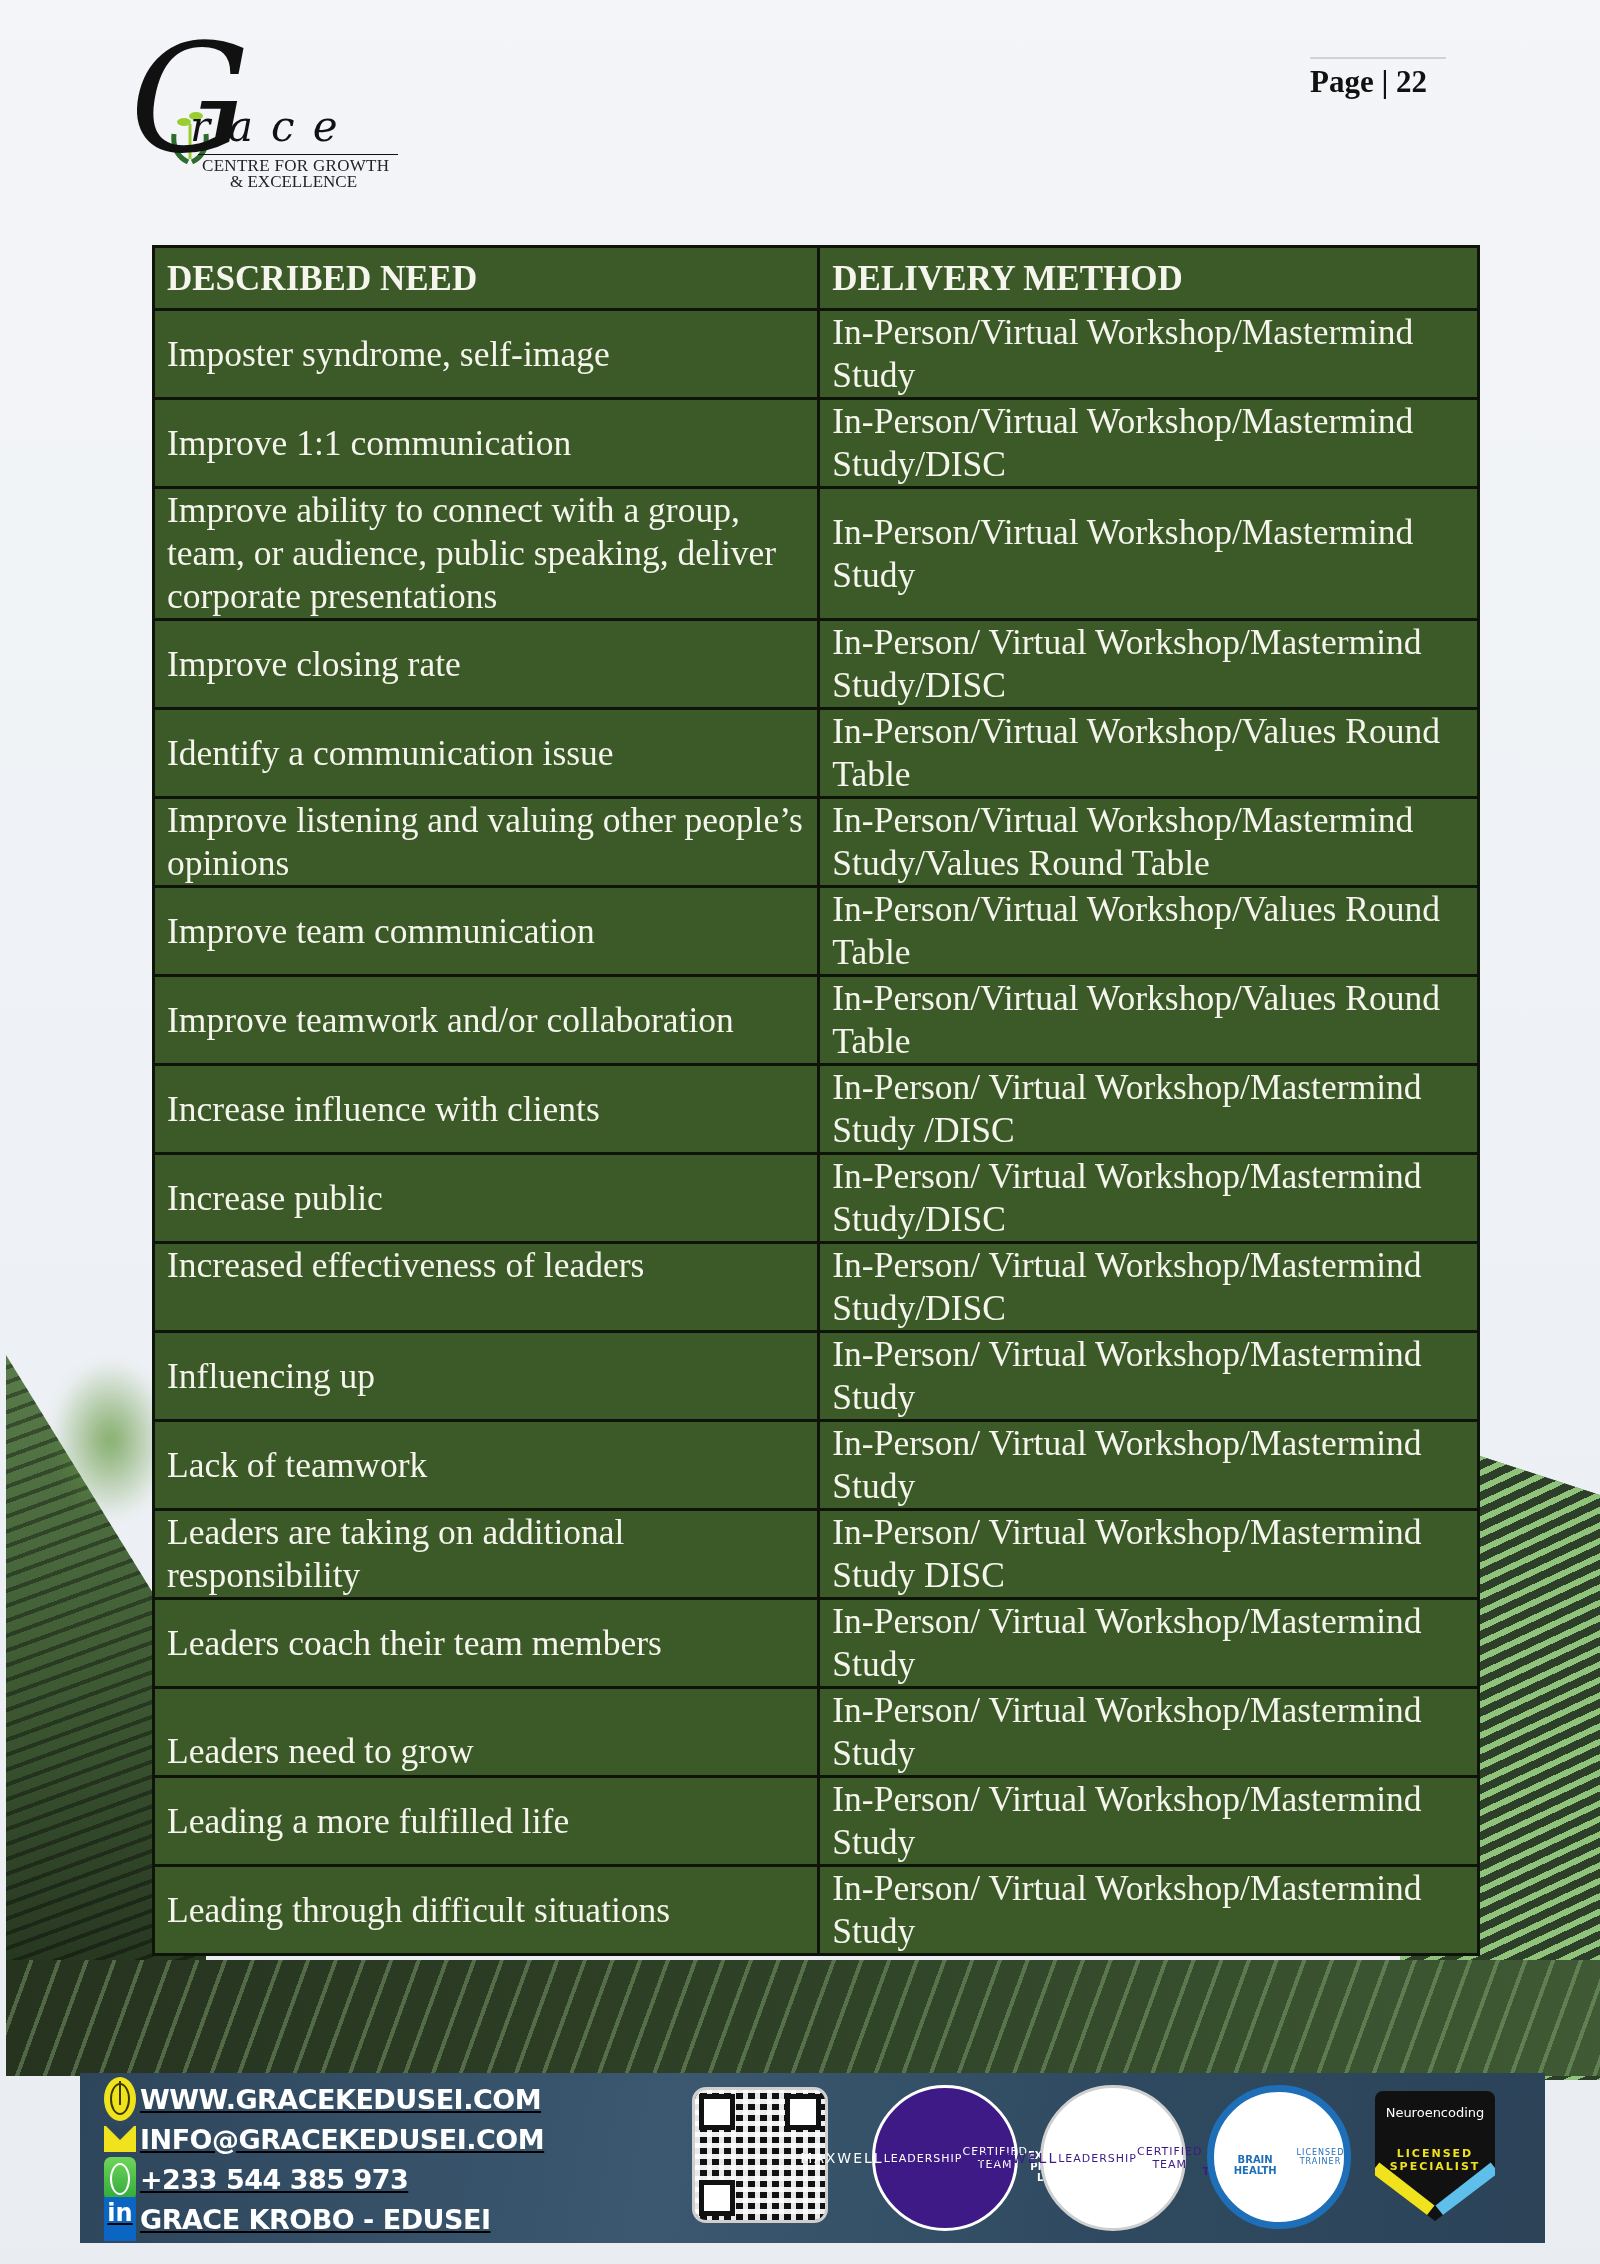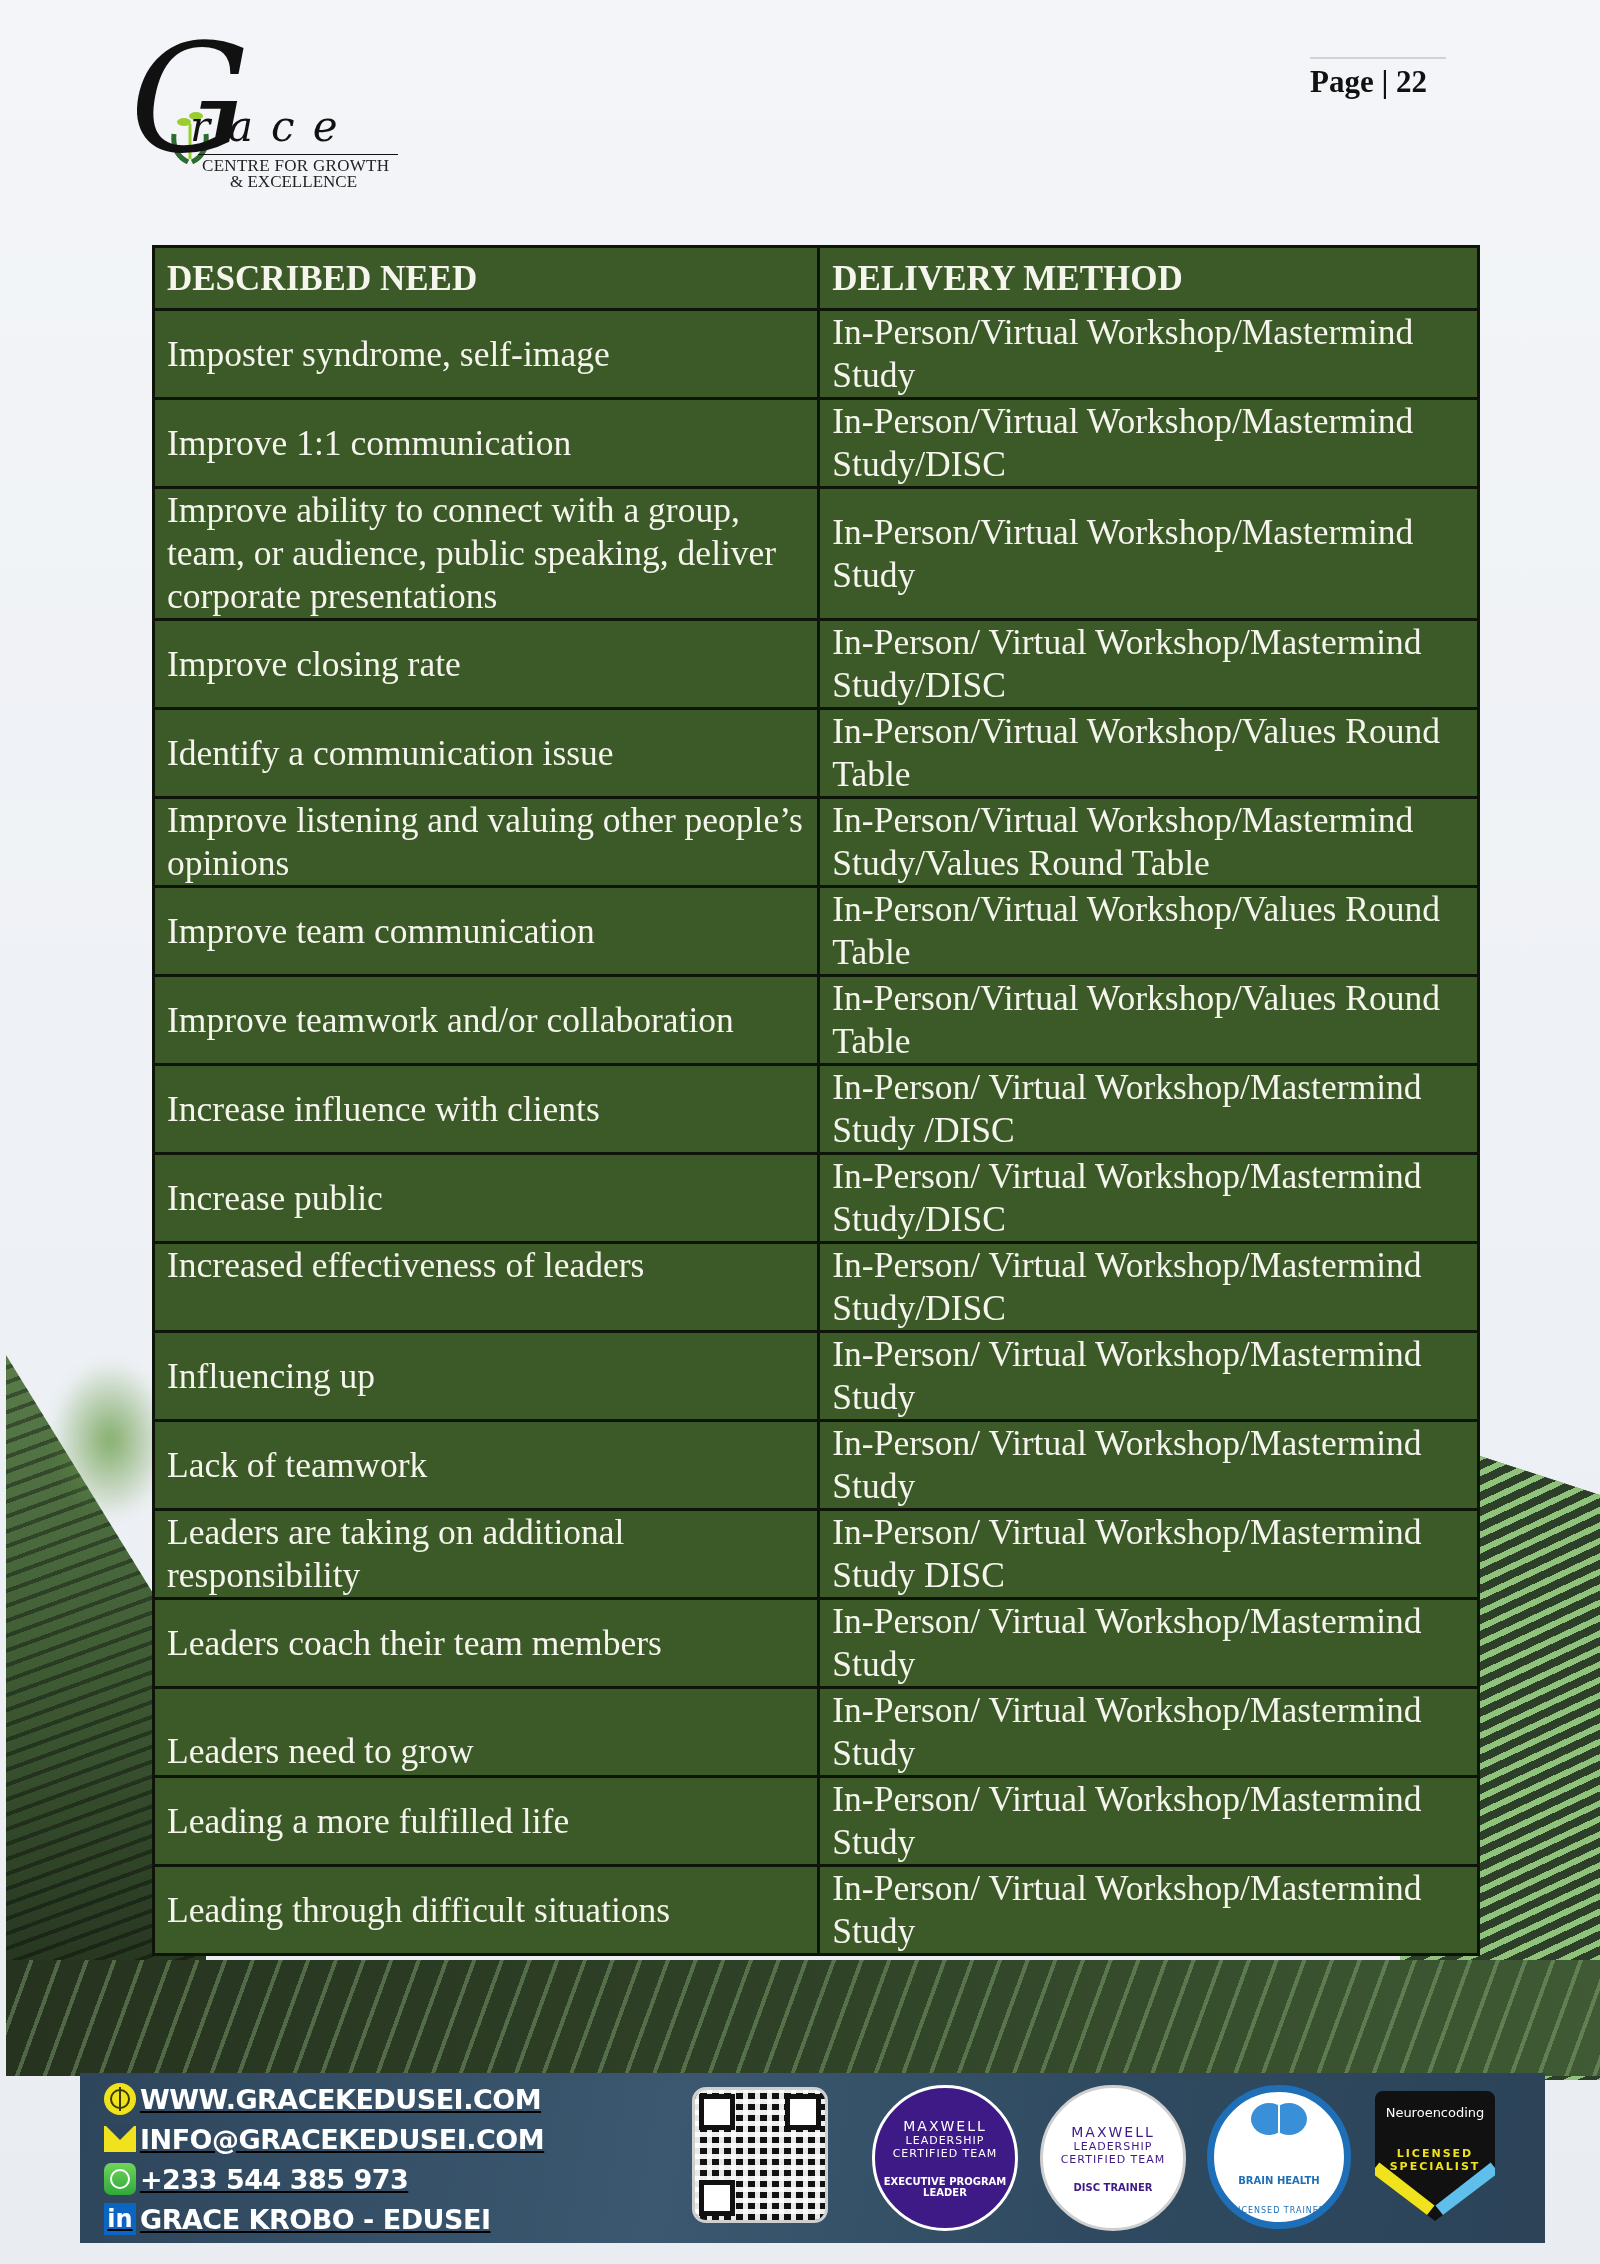--- a/index.html
+++ b/index.html
@@ -76,21 +76,21 @@
   .footer {
     position: absolute; left: 80px; top: 2073px; width: 1465px; height: 170px;
     background: linear-gradient(100deg, #2e465c 0%, #3b5870 40%, #2f4a60 70%, #2c4358 100%);
   }
   .contact { position: absolute; left: 24px; top: 6px; }
   .contact .line { display: flex; align-items: center; height: 40px; text-decoration: underline; }
   .contact .txt {
     font-family: "DejaVu Sans", sans-serif; font-weight: bold; color: #fff; font-size: 27px;
     letter-spacing: -0.5px;
   }
-  .ic { width: 32px; height: 32px; margin-right: 4px; display: inline-block; position: relative; }
+  .ic { width: 32px; height: 44px; margin-right: 4px; display: inline-block; position: relative; }
   .ic.globe { border-radius: 50%; background: #f0e21c; }
   .ic.globe::before { content: ""; position: absolute; inset: 6px; border: 2px solid #3a3a00; border-radius: 50%; }
   .ic.globe::after { content: ""; position: absolute; left: 15px; top: 4px; width: 2px; height: 24px; background: #3a3a00; }
   .ic.mail { background: #f0e21c; height: 26px; }
   .ic.mail::before { content: ""; position: absolute; left: 2px; top: 0; width: 0; height: 0;
     border-left: 14px solid transparent; border-right: 14px solid transparent; border-top: 14px solid #2e465c; }
   .ic.wa { background: linear-gradient(180deg, #6fd55a, #2fa83a); border-radius: 7px; }
   .ic.wa::before { content: ""; position: absolute; inset: 6px; border: 2px solid #fff; border-radius: 50%; }
   .ic.li { background: #0a66c2; color: #fff; font-family: "DejaVu Sans", sans-serif; font-weight: bold; font-size: 24px;
     line-height: 32px; text-align: center; }
@@ -100,21 +100,21 @@
       repeating-linear-gradient(0deg, #111 0 6px, #eee 6px 11px),
       #fff;
     border: 3px solid #cfcfcf;
     overflow: hidden;
   }
   .qr .mask { position: absolute; inset: 0;
     background: repeating-linear-gradient(90deg, rgba(255,255,255,0.9) 0 5px, rgba(0,0,0,0) 5px 12px); }
   .qr .fp { position: absolute; width: 26px; height: 26px; border: 5px solid #111; background: #fff; }
   .badge {
     position: absolute; top: 12px; width: 140px; height: 140px; border-radius: 50%;
-    display: flex; flex-direction: column; align-items: center; justify-content: center;
+    display: flex; flex-direction: row; align-items: center; justify-content: center;
     font-family: "DejaVu Sans", sans-serif; text-align: center;
   }
   .badge .bt1 { font-size: 14px; letter-spacing: 2px; }
   .badge .bt2 { font-size: 11px; letter-spacing: 1px; }
   .badge .bt3 { font-size: 10px; font-weight: bold; margin-top: 16px; }
   .b1 { left: 792px; background: #3d1a86; color: #fff; border: 3px solid #fff; }
   .b2 { left: 960px; background: #fff; color: #3d1a86; border: 3px solid #cfcfcf; }
   .b3 { left: 1127px; background: #fff; color: #1e6fb7; border: 7px solid #1e6fb7; width: 130px; height: 130px; gap: 20px; }
   .b4 {
     position: absolute; left: 1295px; top: 18px; width: 120px; height: 130px;

